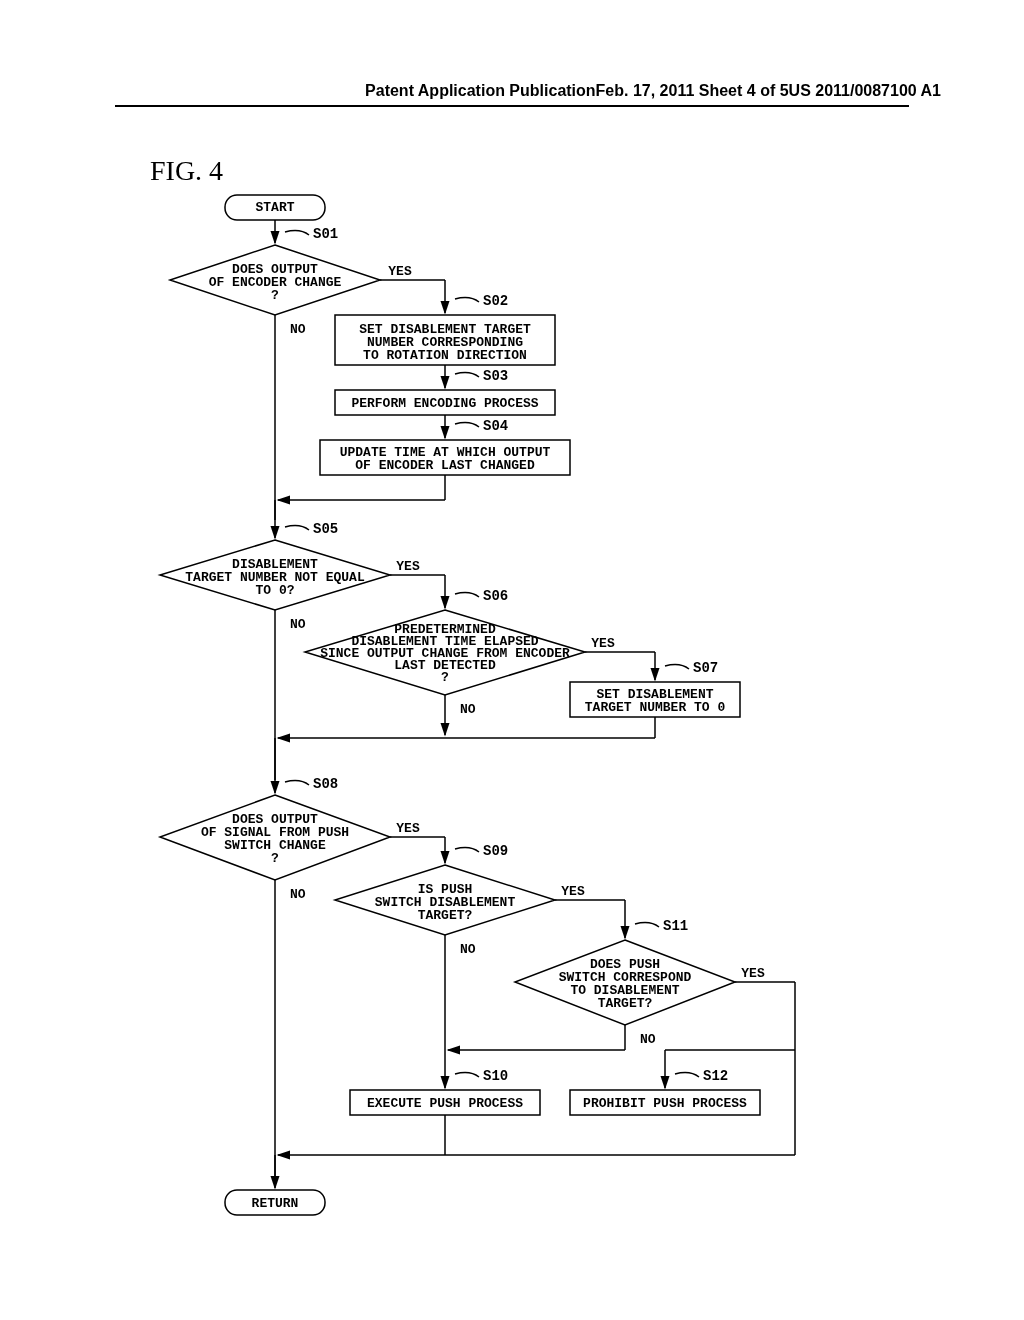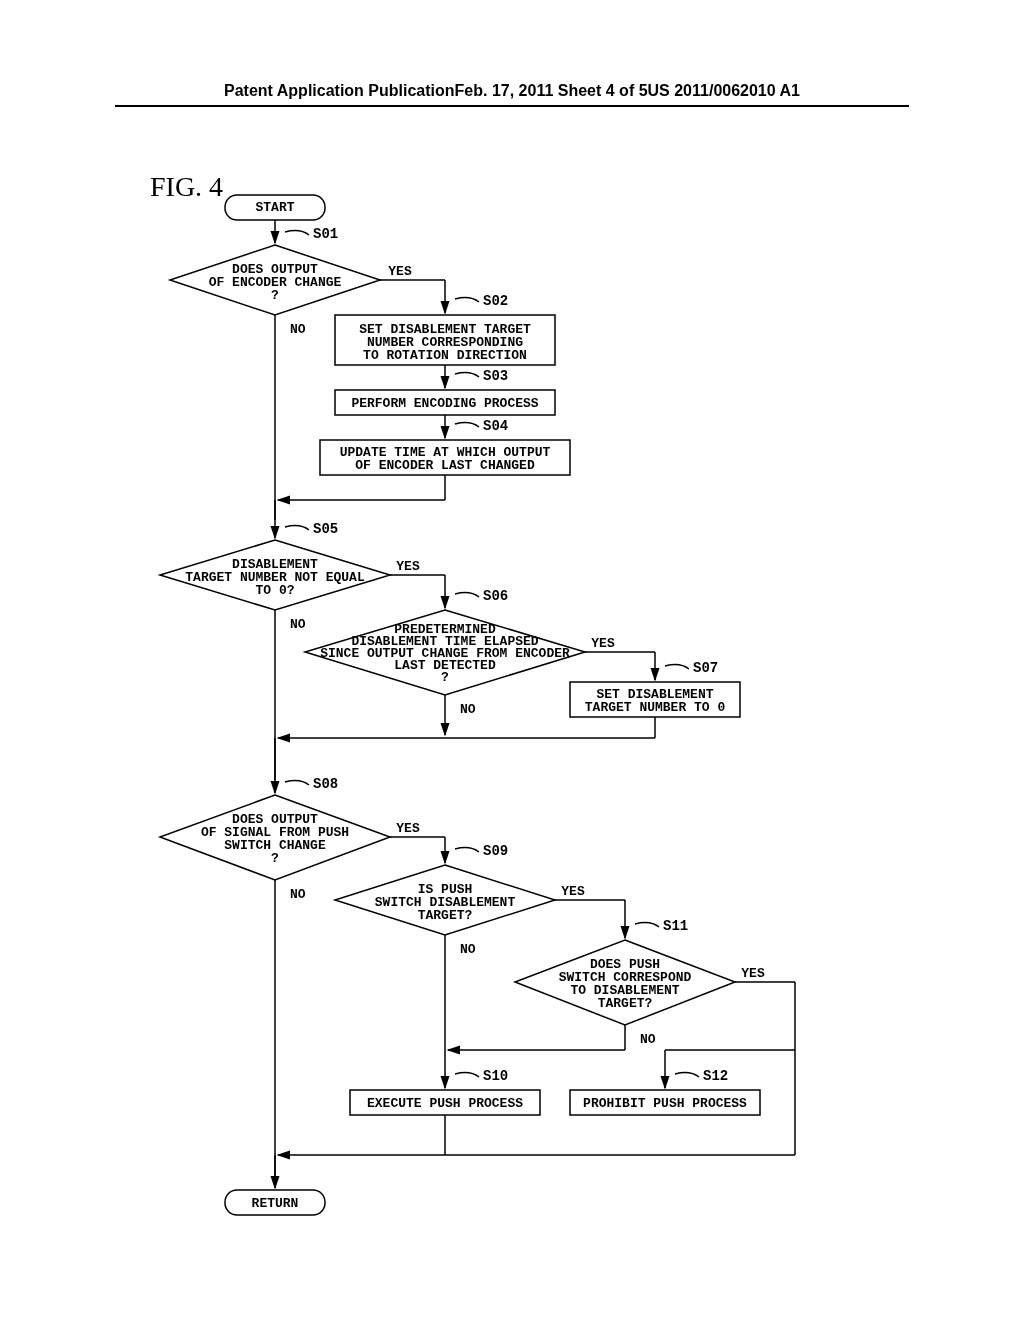--- a/index.html
+++ b/index.html
@@ -9,35 +9,35 @@
       background: white;
       font-family: Arial, sans-serif;
       position: relative;
     }
     .header {
       position: absolute;
       top: 82px;
       left: 0;
       right: 0;
       display: flex;
-      justify-content: center;
-      padding: 0 63px;
+      justify-content: flex-end;
+      padding: 0 83px;
       font-size: 16px;
       font-weight: bold;
     }
     .header-line {
       position: absolute;
       top: 105px;
       left: 115px;
       right: 115px;
       border-top: 2px solid black;
     }
     .fig-label {
       position: absolute;
-      top: 171px;
+      top: 155px;
       left: 150px;
       font-size: 28px;
       font-family: 'Times New Roman', serif;
     }
     svg.flowchart {
       position: absolute;
       top: 190px;
       left: 115px;
       width: 794px;
       height: 1070px;
@@ -67,21 +67,21 @@
     .arrow-head {
       fill: black;
     }
   </style>
 </head>
 <body>
 
 <div class="header">
   <span>Patent Application Publication</span>
   <span>Feb. 17, 2011  Sheet 4 of 5</span>
-  <span>US 2011/0062010 A1</span>
+  <span>US 2011/0087100 A1</span>
 </div>
 <div class="header-line"></div>
 
 <div class="fig-label">FIG. 4</div>
 
 <svg class="flowchart" viewBox="0 0 794 1070">
   <defs>
     <marker id="arrow" markerWidth="10" markerHeight="10" refX="8" refY="3" orient="auto">
       <path d="M0,0 L0,6 L9,3 z" class="arrow-head"></path>
     </marker>

